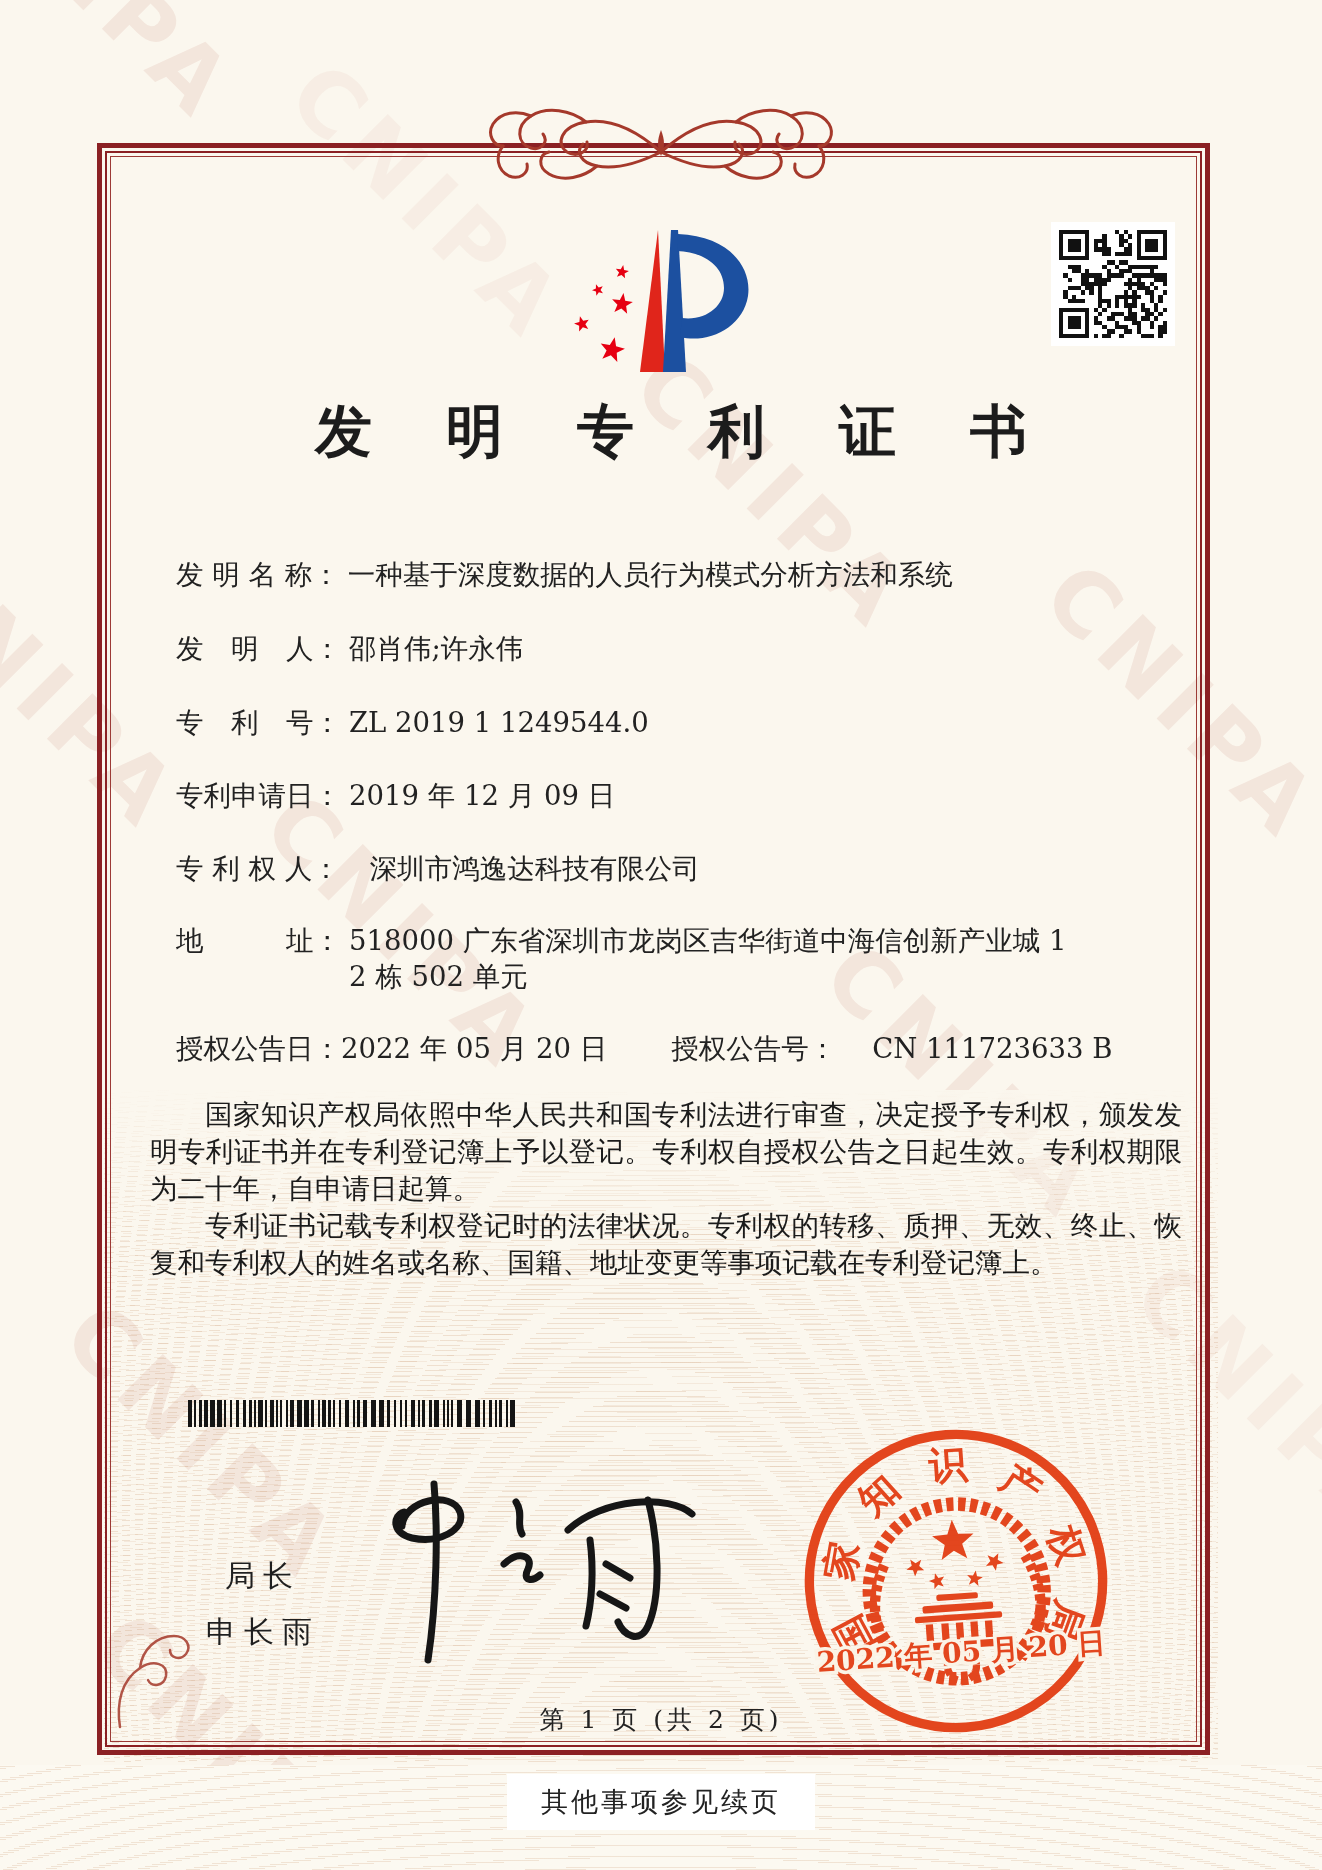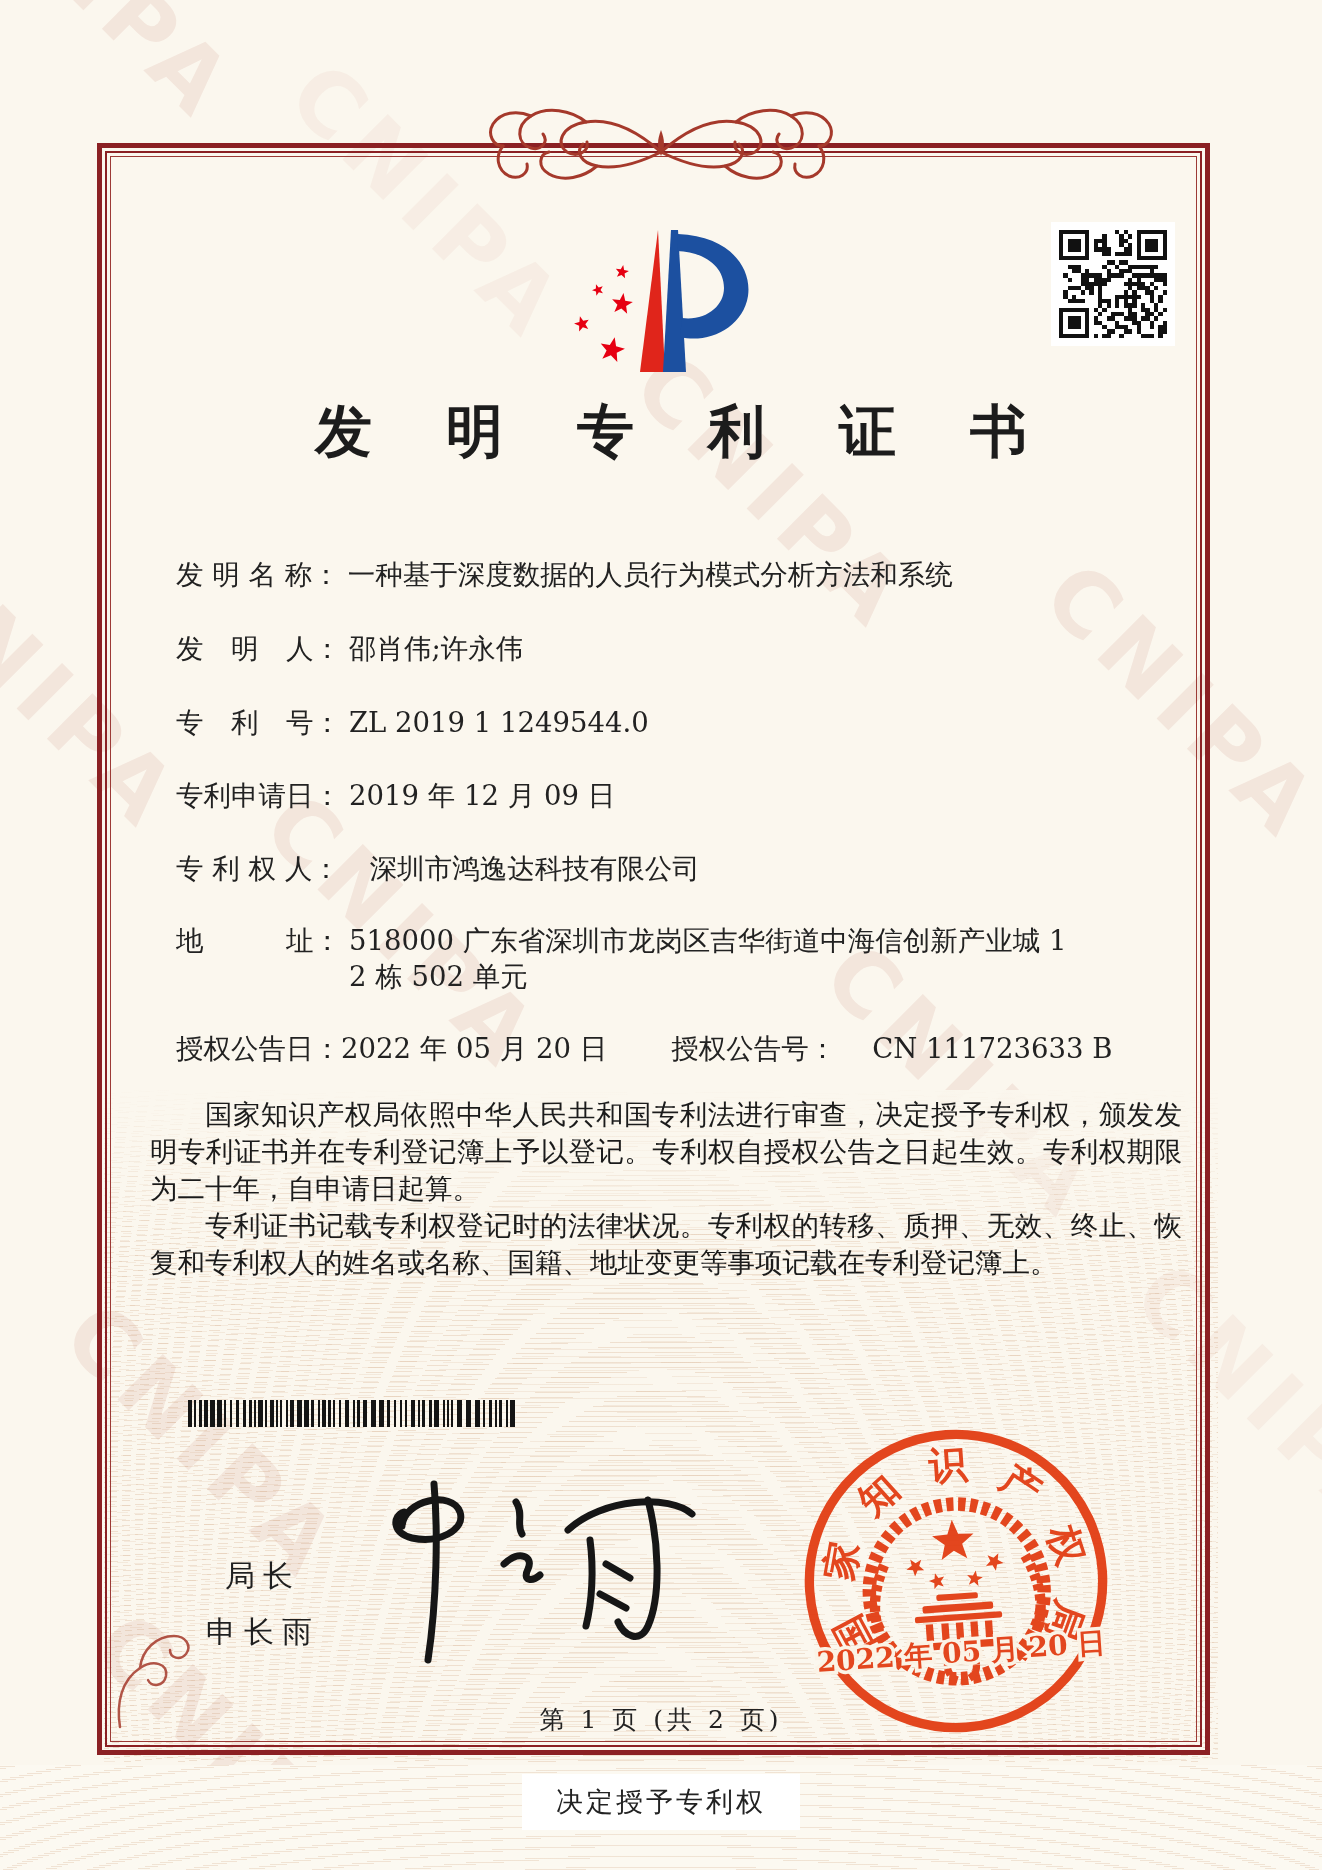--- a/index.html
+++ b/index.html
@@ -532,15 +532,15 @@
     <g fill="none" stroke="#a5392b" stroke-width="2.5" stroke-linecap="round">
       <path d="M8,105 C4,80 10,58 28,46 C42,37 56,42 54,54 C52,64 40,66 36,58"></path>
       <path d="M28,46 C30,28 44,14 62,14 C74,14 80,24 74,32 C68,39 58,36 58,28"></path>
     </g>
   </svg>
 
   <div class="page-number">第 1 页 (共 2 页)</div>
   <div class="bottom-strip"></div>
   <div class="waves" style="left:0; right:0; top:1765px; height:105px; background:
       repeating-radial-gradient(140% 95% at 50% 320%, rgba(196,140,96,0.20) 0 1.5px, rgba(0,0,0,0) 1.5px 12px);"></div>
-  <div class="other-note">决定授予专利权</div>
+  <div class="other-note">其他事项参见续页</div>
 
 </div>
 
 </body></html>

